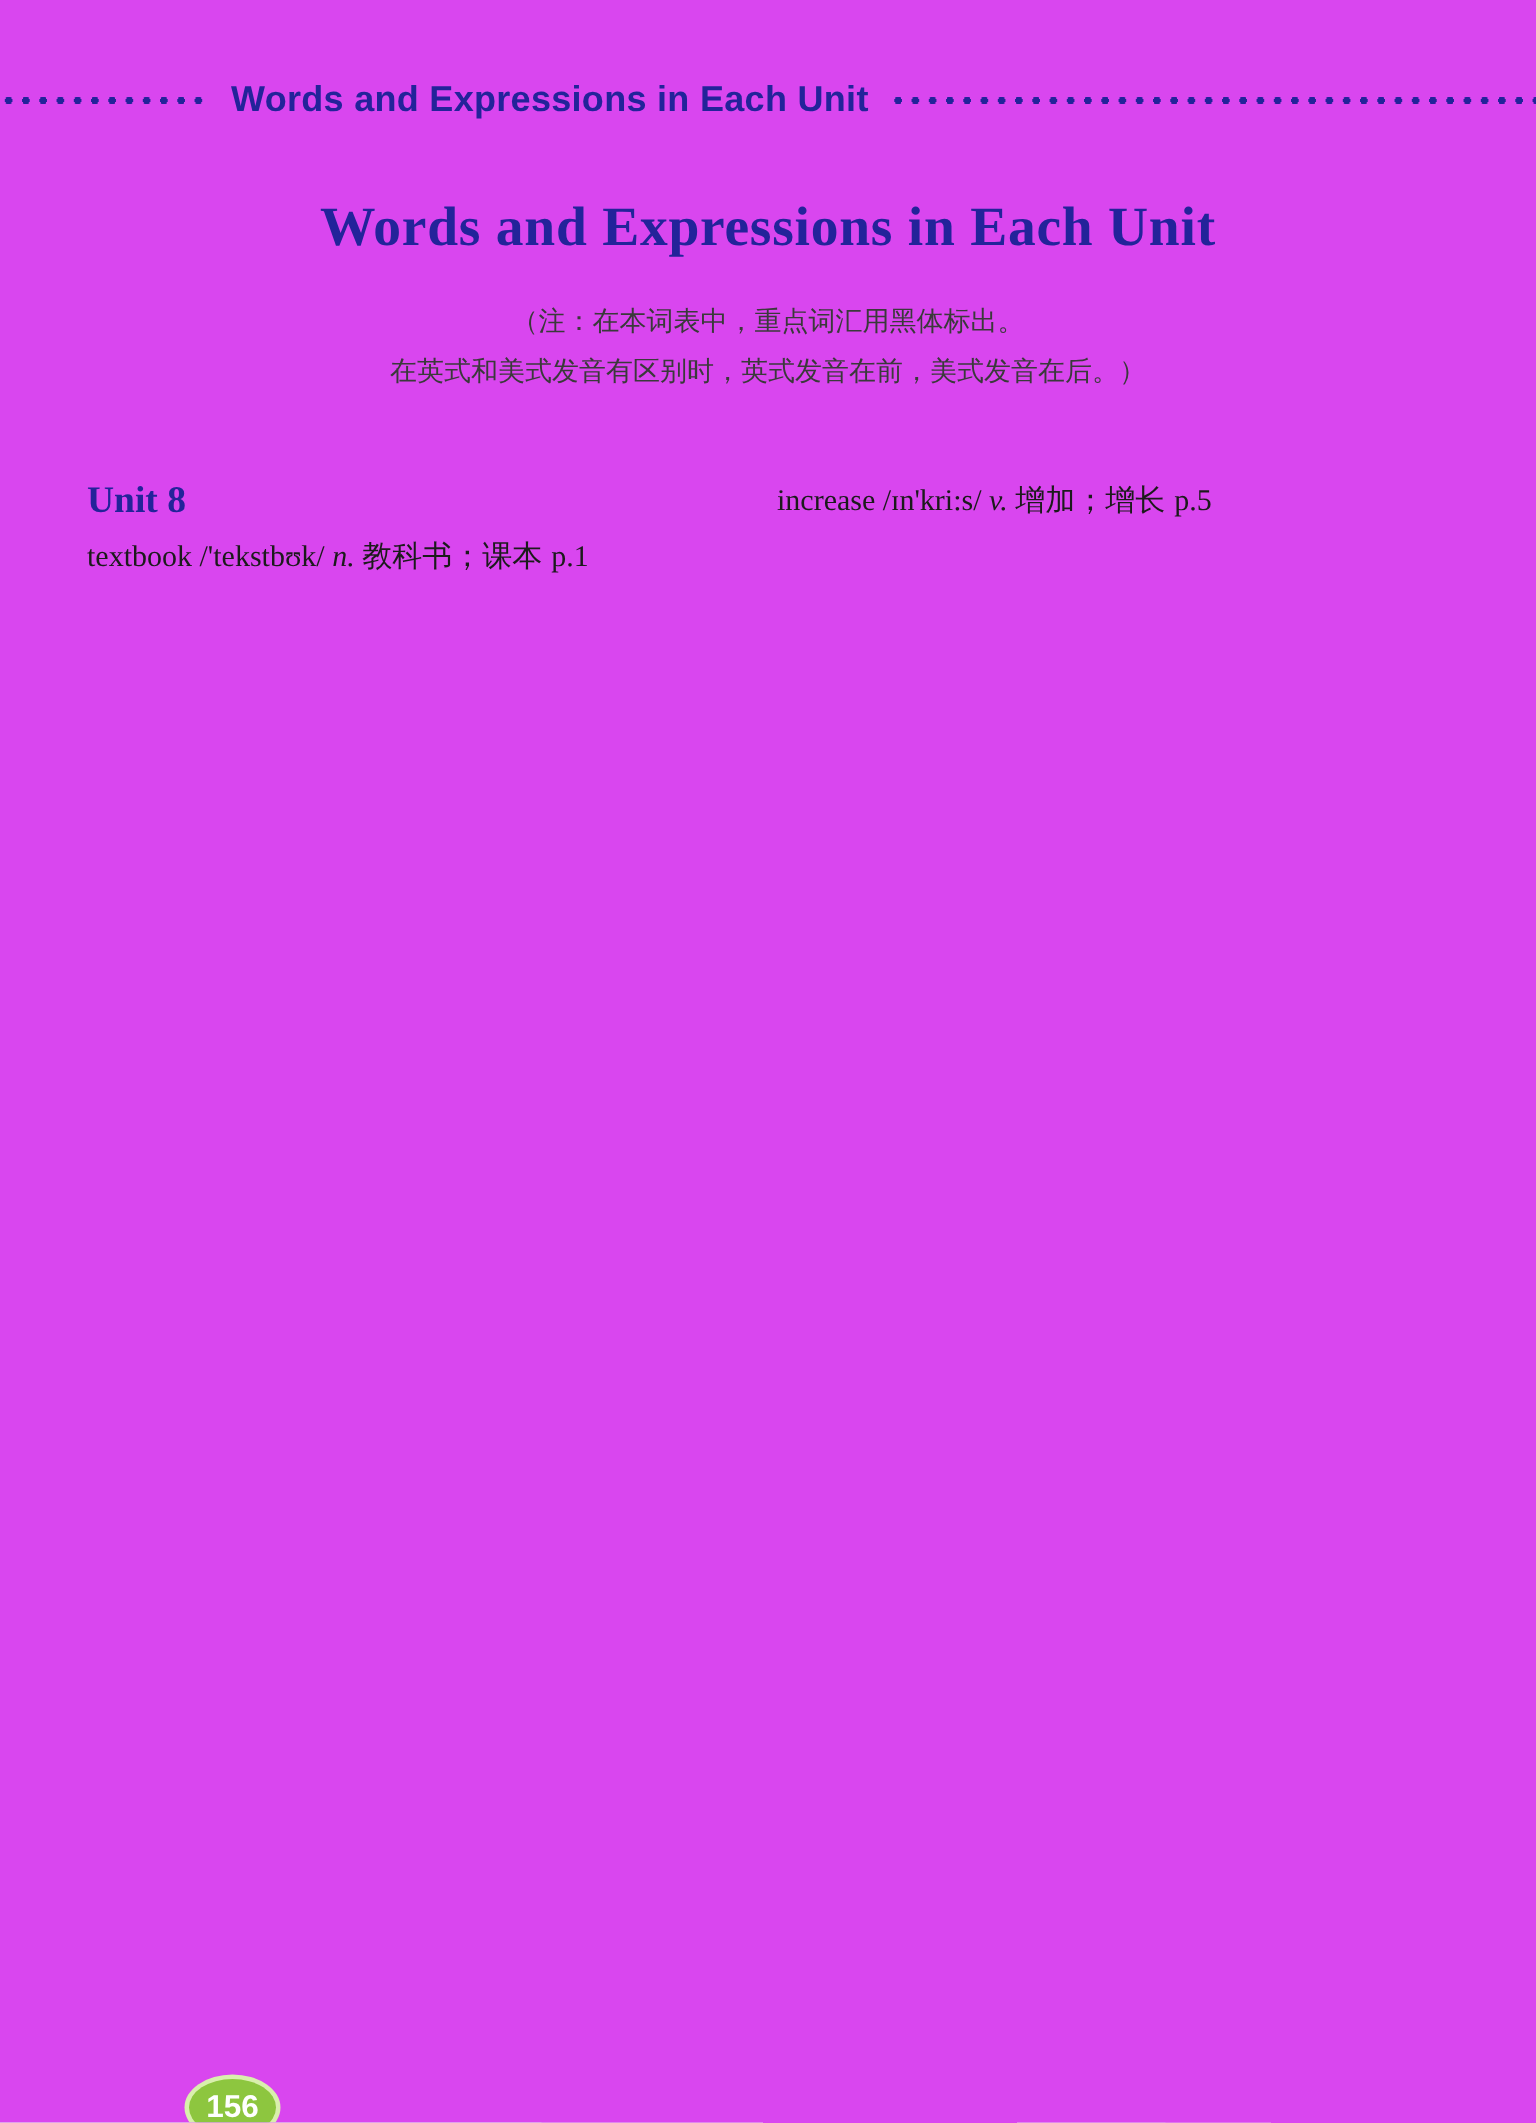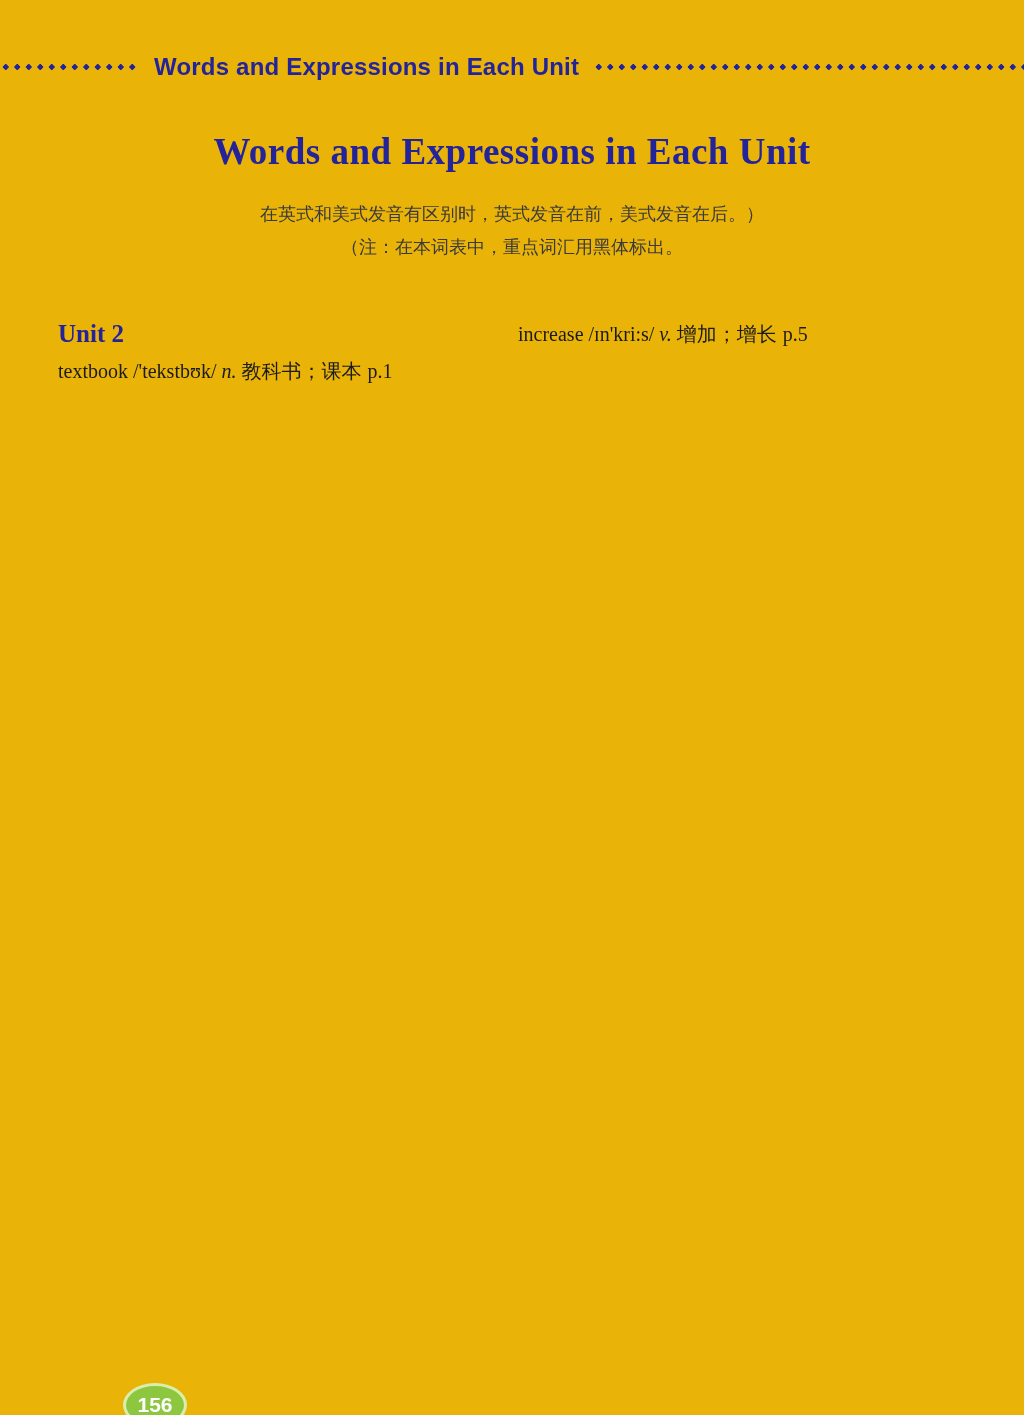--- a/index.html
+++ b/index.html
@@ -1,16 +1,16 @@
 <!DOCTYPE html>
 <html style="--navy: #23239a; --green: #8dc63f; --green-light: #d9efad;"><head>
 <meta charset="utf-8">
 <style>
   html,body{margin:0;padding:0;background:#e9e9e9;}
-  .page{position:relative;width:1024px;height:1415px;background:#eab308;overflow:hidden;
+  .page{position:relative;width:1024px;height:1415px;background:#d946ef;overflow:hidden;
         font-family:"Liberation Serif","DejaVu Serif",serif;color:#1b1b1b;}
   
   .ribbon{position:absolute;top:48px;left:0;width:1024px;height:38px;
           display:flex;align-items:center;}
   .dotline{height:10px;background-image:radial-gradient(circle 2.6px at center,var(--navy) 98%,transparent 100%);
            background-size:11.5px 10px;background-repeat:repeat-x;background-position:left center;}
   .dotline.left{width:140px;flex:0 0 auto;}
   .dotline.right{flex:1 1 auto;margin-left:14px;}
   .ribbon-title{margin-left:14px;font-family:"Liberation Sans","DejaVu Sans",sans-serif;
                 font-weight:bold;font-size:24px;color:var(--navy);letter-spacing:.2px;white-space:nowrap;}
@@ -43,26 +43,26 @@
 
   <div class="ribbon">
     <span class="dotline left"></span>
     <span class="ribbon-title">Words and Expressions in Each Unit</span>
     <span class="dotline right"></span>
   </div>
 
   <div class="main-title">Words and Expressions in Each Unit</div>
 
   <div class="note">
+    <div>（注：在本词表中，重点词汇用黑体标出。</div>
     <div>在英式和美式发音有区别时，英式发音在前，美式发音在后。）</div>
-    <div>（注：在本词表中，重点词汇用黑体标出。</div>
   </div>
 
   <div class="col left">
-    <div class="unit-heading">Unit 2</div>
+    <div class="unit-heading">Unit 8</div>
   <div class="line">
         <span class="content"><span class="seg-b">textbook </span><span class="seg-r">/'tekstbʊk/ </span><span class="seg-i">n.</span><span class="seg-r"> 教科书；课本</span></span>
         <span class="page">p.1</span>
       </div>
     </div>
 
   <div class="col right">
       <div class="line">
         <span class="content"><span class="seg-b">increase </span><span class="seg-r">/ɪn'kri:s/ </span><span class="seg-i">v.</span><span class="seg-r"> 增加；增长</span></span>
         <span class="page">p.5</span>

